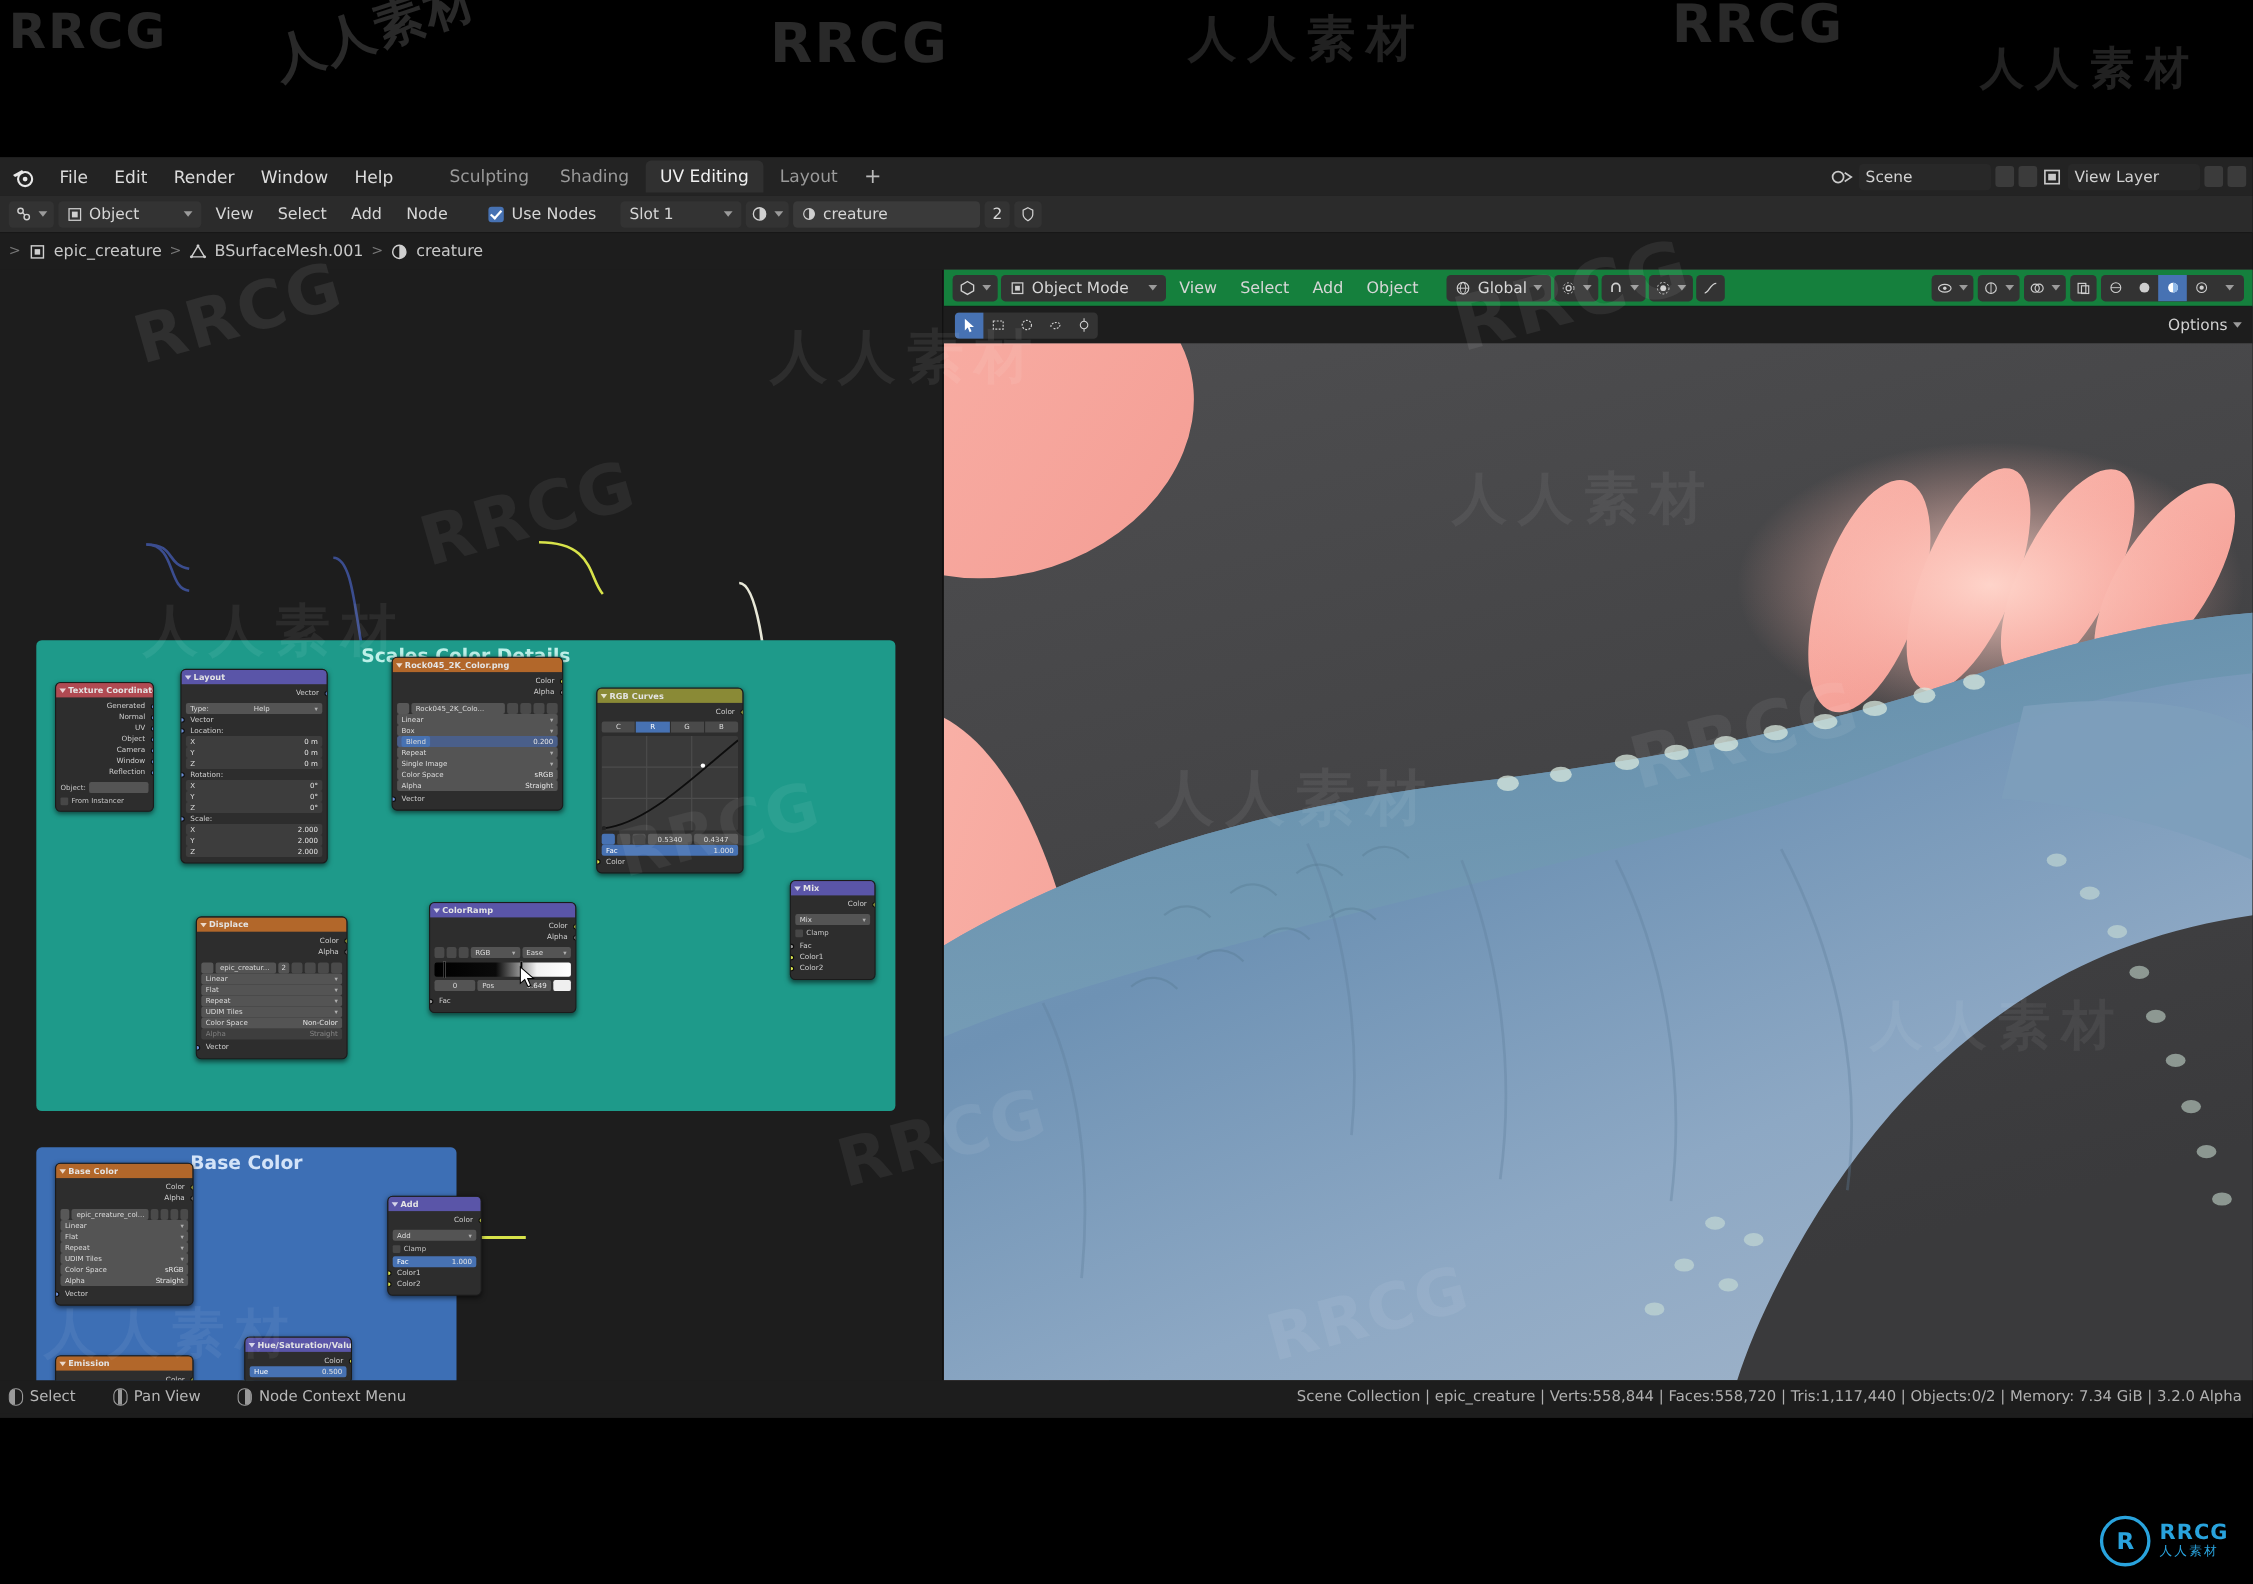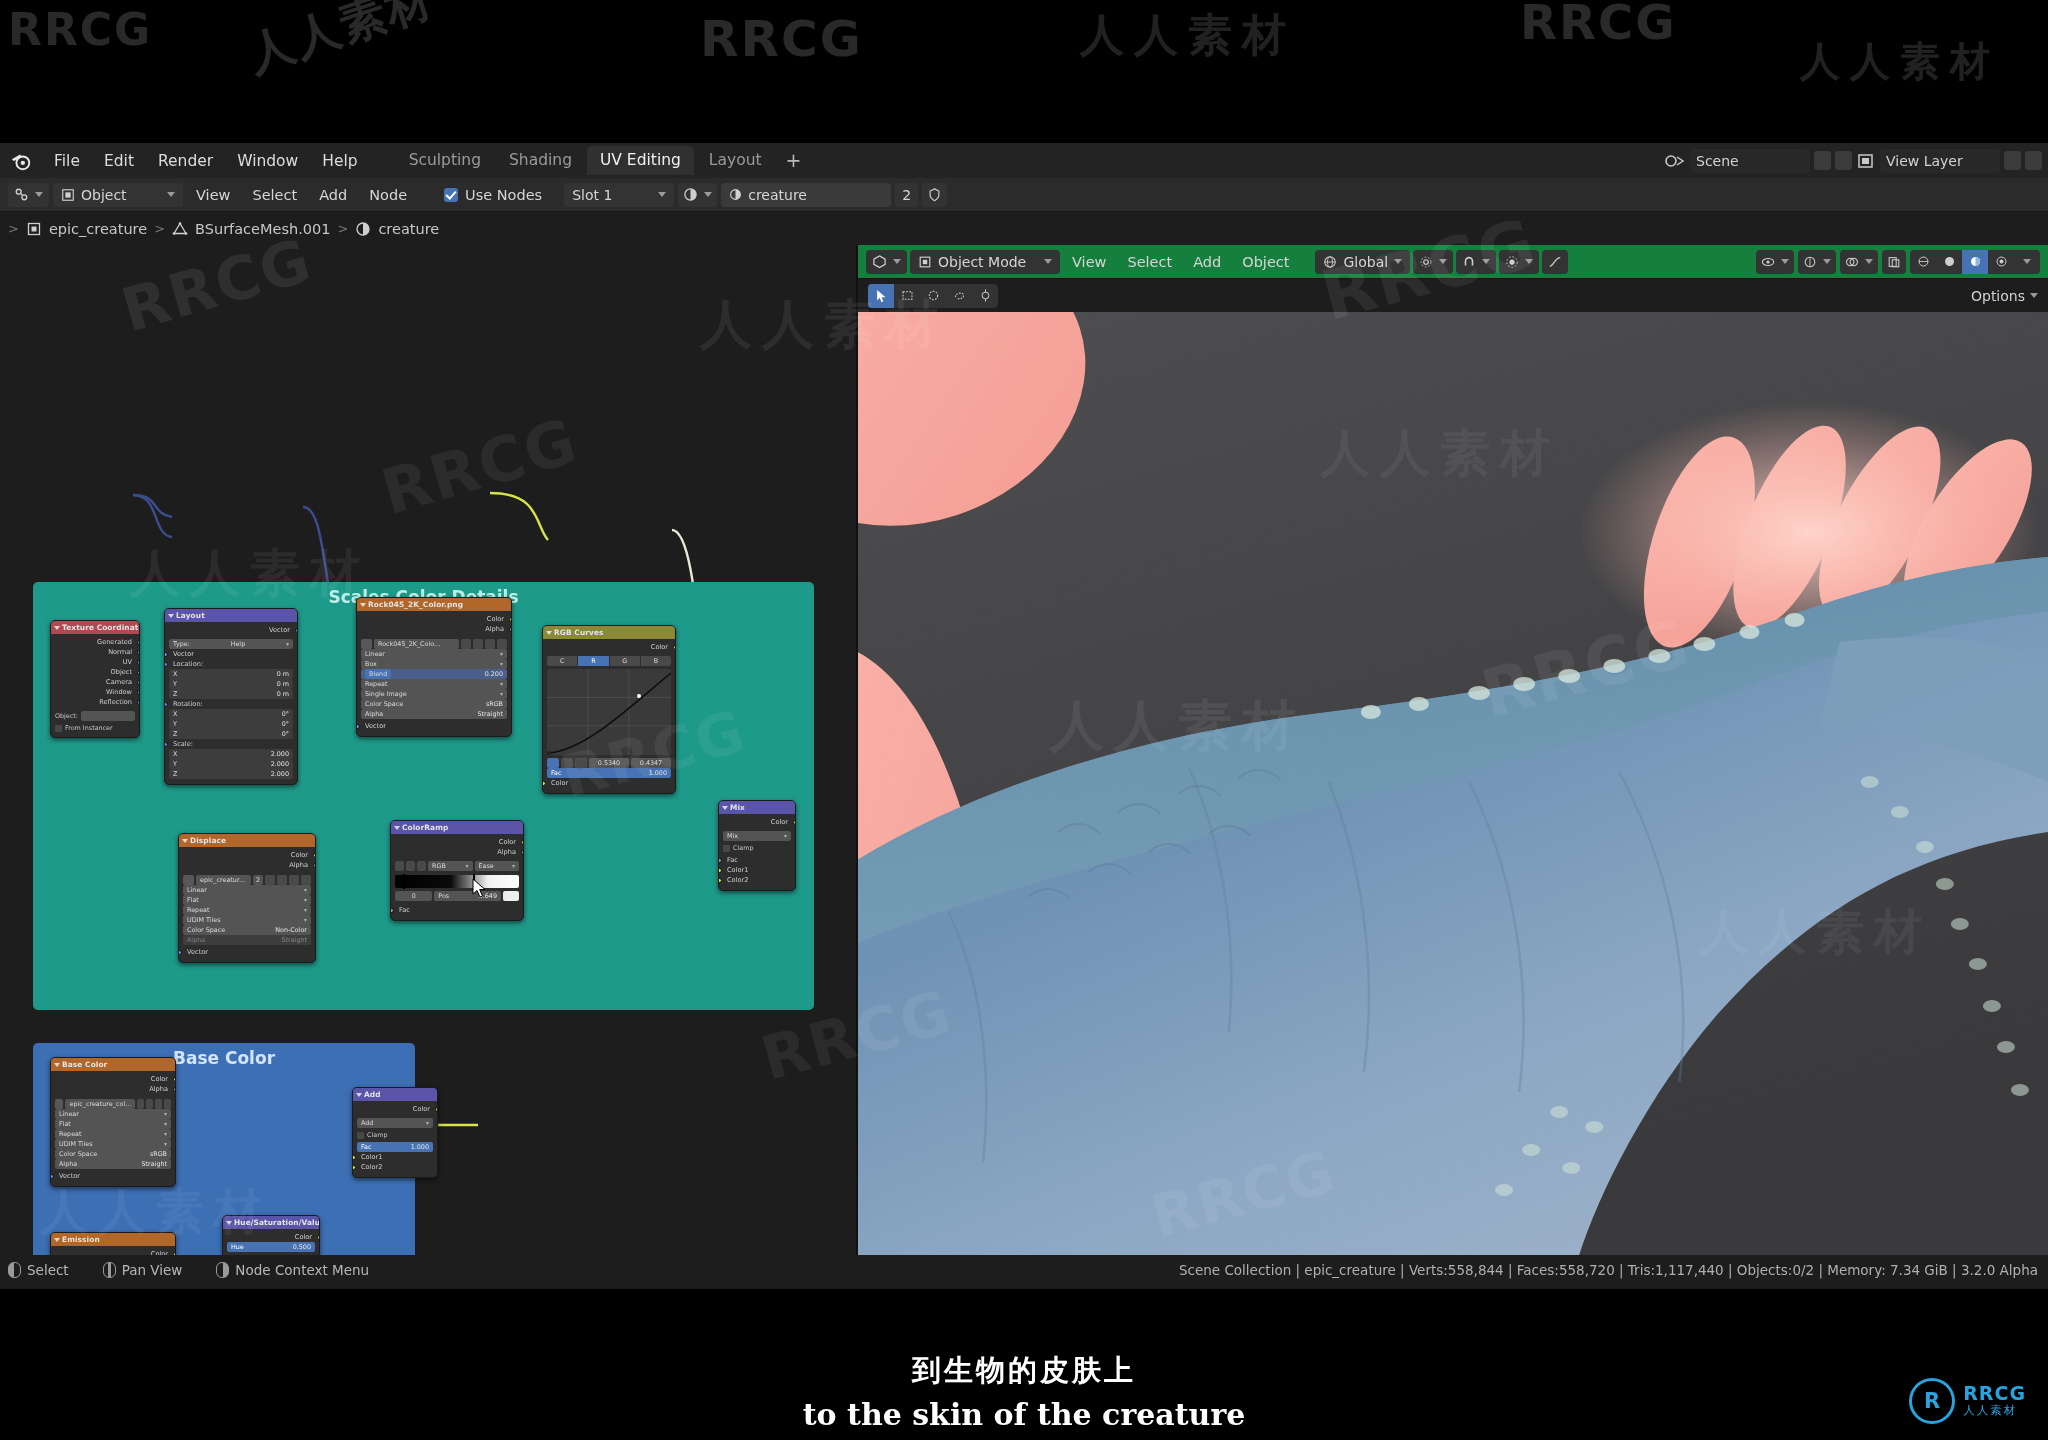--- a/index.html
+++ b/index.html
@@ -909,24 +909,20 @@
   <div class="wm" style="left:380px;top:430px;font-size:62px;transform:rotate(-16deg);opacity:.4;">RRCG</div>
   <div class="wm cn" style="left:1050px;top:690px;font-size:54px;opacity:.5;">人人素材</div>
   <div class="wm" style="left:1480px;top:630px;font-size:66px;transform:rotate(-15deg);opacity:.42;">RRCG</div>
   <div class="wm cn" style="left:1700px;top:900px;font-size:48px;opacity:.45;">人人素材</div>
   <div class="wm" style="left:760px;top:1000px;font-size:60px;transform:rotate(-15deg);opacity:.4;">RRCG</div>
   <div class="wm cn" style="left:40px;top:1180px;font-size:48px;opacity:.45;">人人素材</div>
   <div class="wm" style="left:1150px;top:1160px;font-size:58px;transform:rotate(-15deg);opacity:.4;">RRCG</div>
   <div class="wm cn" style="left:1320px;top:420px;font-size:50px;opacity:.45;">人人素材</div>
   <div class="wm" style="left:560px;top:720px;font-size:58px;transform:rotate(-15deg);opacity:.38;">RRCG</div>
 
-  <div class="subs">
-    <div class="sub-cn">到生物的皮肤上</div>
-    <div class="sub-en">to the skin of the creature</div>
-  </div>
 
   <div class="rrcg">
     <div class="circ">R</div>
     <div class="txt">
       <b>RRCG</b>
       <i>人人素材</i>
     </div>
   </div>
 
 </div>

